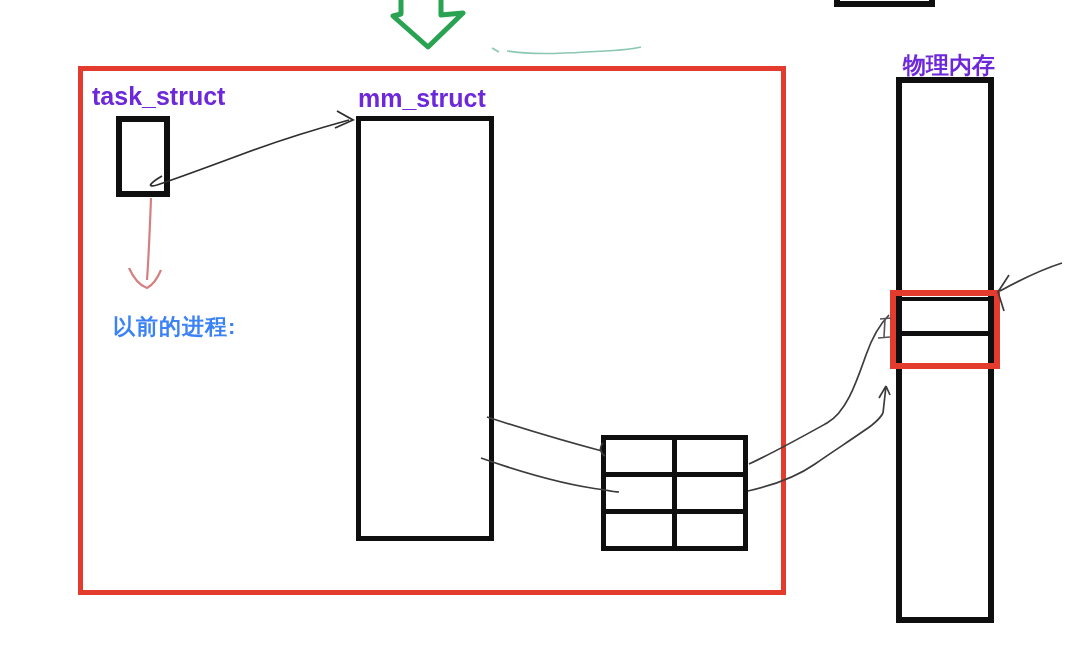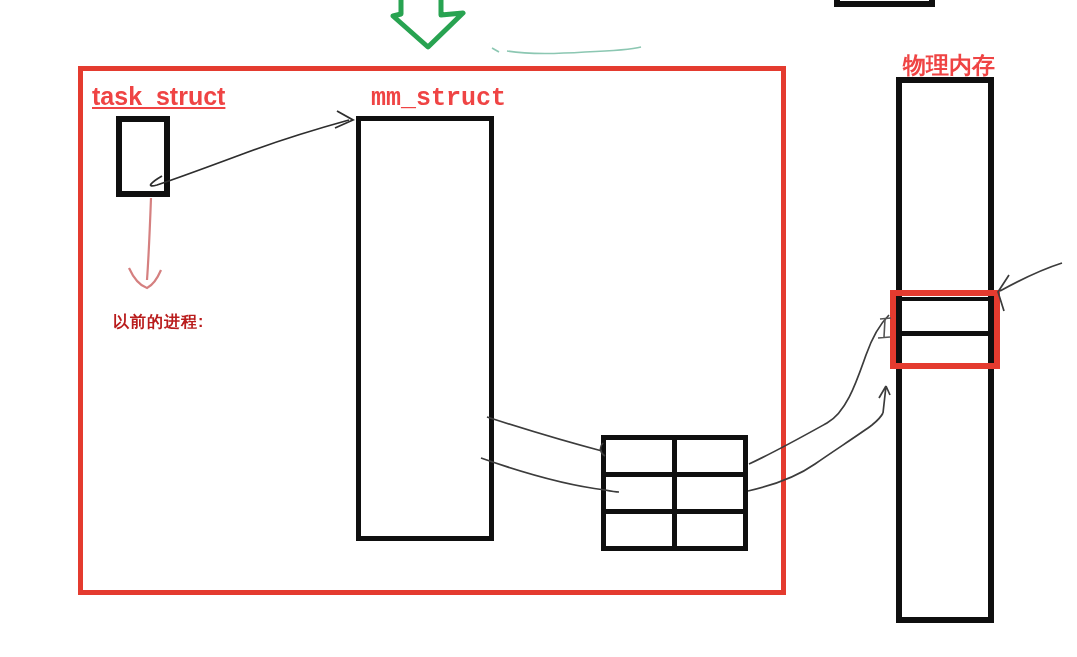--- a/index.html
+++ b/index.html
@@ -2,43 +2,43 @@
 <html><head>
 <meta charset="utf-8">
 <style>
   html,body{margin:0;padding:0;background:#fff;}
   #canvas{
     position:relative;width:1077px;height:657px;background:#ffffff;overflow:hidden;
     font-family:"Liberation Sans","DejaVu Sans",sans-serif;
   }
   .abs{position:absolute;box-sizing:border-box;}
   
-  .struct-label{font-weight:bold;font-size:25px;color:#ef4444;letter-spacing:0px;white-space:nowrap;}
-  #lbl-task{left:92px;top:82px;text-decoration:underline;}
-  #lbl-mm{left:371px;top:84px;font-family:Liberation Mono, monospace;}
+  .struct-label{font-weight:bold;font-size:25px;color:#6d28d9;letter-spacing:0px;white-space:nowrap;}
+  #lbl-task{left:92px;top:82px;}
+  #lbl-mm{left:358px;top:84px;}
   #lbl-mem{left:903px;top:50px;font-size:23px;}
   
   .blackbox{border:6px solid #0f0f0f;background:transparent;}
   #box-task{left:116px;top:116px;width:54px;height:81px;}
   #box-mm{left:356px;top:116px;width:138px;height:425px;border-width:5px;}
   #box-mem{left:896px;top:77px;width:98px;height:546px;}
   #box-topright{left:834px;top:-42px;width:101px;height:49px;}
   #red-frame{left:78px;top:66px;width:708px;height:529px;border:5px solid #e43b2f;background:transparent;}
   #red-highlight{left:890px;top:290px;width:110px;height:79px;border:6px solid #e43b2f;background:transparent;z-index:6;}
   #mem-topline{left:902px;top:297px;width:86px;height:4px;background:#0f0f0f;}
   #mem-divider{left:902px;top:331px;width:86px;height:5px;background:#0f0f0f;}
   
   #page-grid{
     left:601px;top:435px;width:147px;height:116px;
     background:#0f0f0f;border:5px solid #0f0f0f;
     display:grid;grid-template-columns:1fr 1fr;grid-template-rows:1fr 1fr 1fr;gap:5px;
   }
   #page-grid .cell{background:#ffffff;}
   
-  .red-note{font-weight:bold;font-size:16px;color:#b91c1c;white-space:nowrap;letter-spacing:1px;}
+  .red-note{font-weight:bold;font-size:22px;color:#3b82f6;white-space:nowrap;letter-spacing:1px;}
   #note1{left:113px;top:312px;}
   #note2{left:113px;top:342px;}
   
   #strokes{position:absolute;left:0;top:0;width:1077px;height:657px;z-index:8;pointer-events:none;}
   #strokes path{fill:none;}
 </style>
 </head>
 <body>
 
 <div id="canvas">

